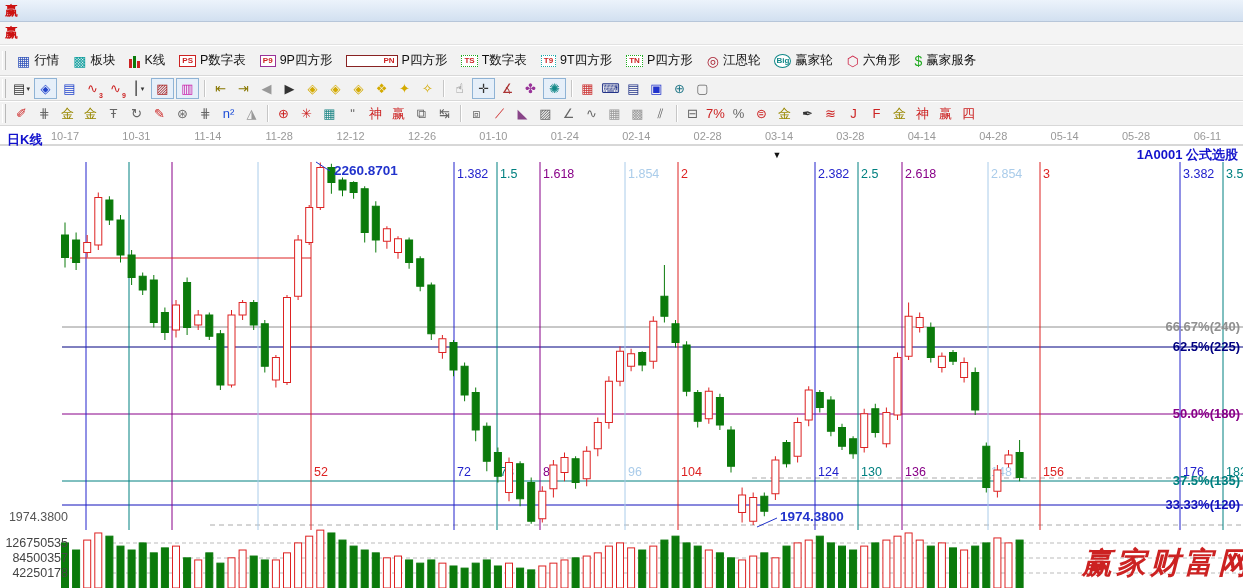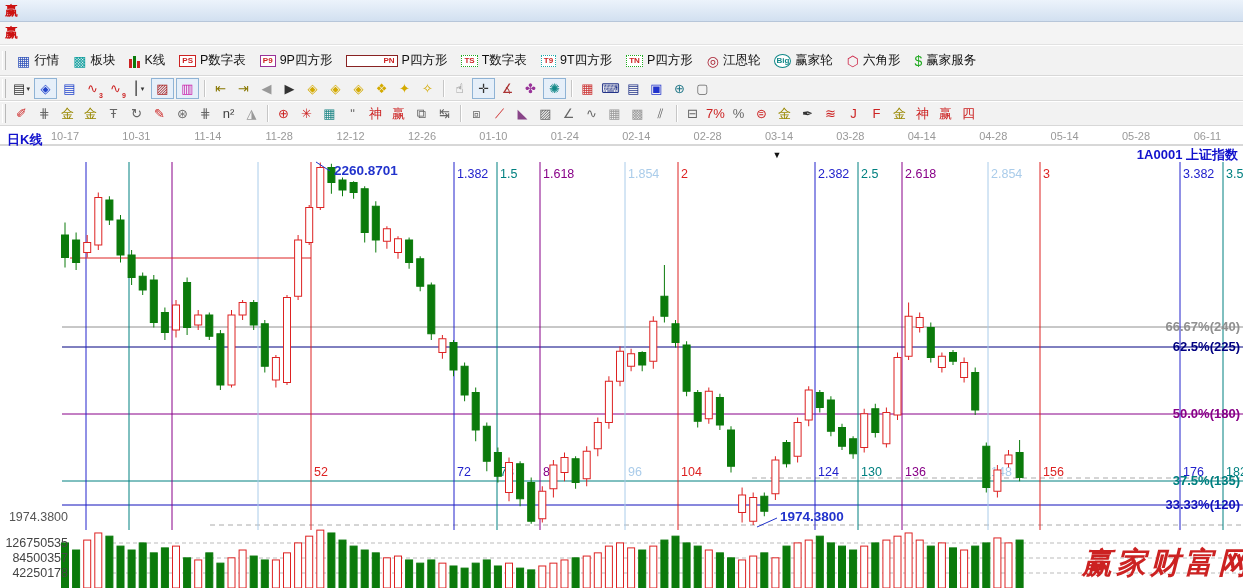--- a/index.html
+++ b/index.html
@@ -152,21 +152,21 @@
   <span id="tb3-items" style="display:flex;align-items:center;">
       <span class="tbi" style="color: rgb(204, 34, 34);">✐</span>
       <span class="tbi" style="color: rgb(102, 102, 102);">⋕</span>
       <span class="tbi" style="color: rgb(153, 136, 0);">金</span>
       <span class="tbi" style="color: rgb(153, 136, 0);">金</span>
       <span class="tbi" style="color: rgb(102, 102, 102);">Ŧ</span>
       <span class="tbi" style="color: rgb(102, 102, 102);">↻</span>
       <span class="tbi" style="color: rgb(204, 34, 34);">✎</span>
       <span class="tbi" style="color: rgb(102, 102, 102);">⊛</span>
       <span class="tbi" style="color: rgb(102, 102, 102);">⋕</span>
-      <span class="tbi" style="color: #404040;">n²</span>
+      <span class="tbi" style="color: #1d4ed8;">n²</span>
       <span class="tbi" style="color: rgb(153, 153, 153);">◮</span>
       <span class="vsep"></span>
       <span class="tbi" style="color: rgb(204, 34, 34);">⊕</span>
       <span class="tbi" style="color: rgb(204, 34, 34);">✳</span>
       <span class="tbi" style="color: rgb(34, 136, 136);">▦</span>
       <span class="tbi" style="color: rgb(102, 102, 102);">ʺ</span>
       <span class="tbi" style="color: rgb(204, 34, 34);">神</span>
       <span class="tbi" style="color: rgb(204, 34, 34);">赢</span>
       <span class="tbi" style="color: rgb(102, 102, 102);">⧉</span>
       <span class="tbi" style="color: rgb(102, 102, 102);">↹</span>
@@ -540,15 +540,15 @@
       <text x="334" y="49" fill="#2233cc" font-size="13.5" text-anchor="start" font-family="&quot;Liberation Sans&quot;,&quot;DejaVu Sans&quot;,sans-serif" font-weight="bold">2260.8701</text>
       <polyline points="757,401 777,392" fill="none" stroke="#2233cc" stroke-width="1"></polyline>
       <text x="780" y="395" fill="#2233cc" font-size="13.5" text-anchor="start" font-family="&quot;Liberation Sans&quot;,&quot;DejaVu Sans&quot;,sans-serif" font-weight="bold">1974.3800</text>
       <text x="777" y="32" fill="#111111" font-size="9" text-anchor="middle" font-family="&quot;Liberation Sans&quot;,&quot;DejaVu Sans&quot;,sans-serif">▼</text>
       <text x="68" y="395" fill="#555555" font-size="12.5" text-anchor="end" font-family="&quot;Liberation Sans&quot;,&quot;DejaVu Sans&quot;,sans-serif">1974.3800</text>
       <text x="68" y="421.00034259949587" fill="#444444" font-size="12.5" text-anchor="end" font-family="&quot;Liberation Sans&quot;,&quot;DejaVu Sans&quot;,sans-serif">126750535</text>
       <text x="68" y="436.0002282813221" fill="#444444" font-size="12.5" text-anchor="end" font-family="&quot;Liberation Sans&quot;,&quot;DejaVu Sans&quot;,sans-serif">84500357</text>
       <text x="68" y="451.00011431817376" fill="#444444" font-size="12.5" text-anchor="end" font-family="&quot;Liberation Sans&quot;,&quot;DejaVu Sans&quot;,sans-serif">42250178</text>
     </svg>
   <div class="mode-label">日K线</div>
-  <div class="symbol-label">1A0001  上证指数</div>
+  <div class="symbol-label">1A0001  公式选股</div>
   <div class="watermark">赢家财富网</div>
 </div>
 
 </body></html>

